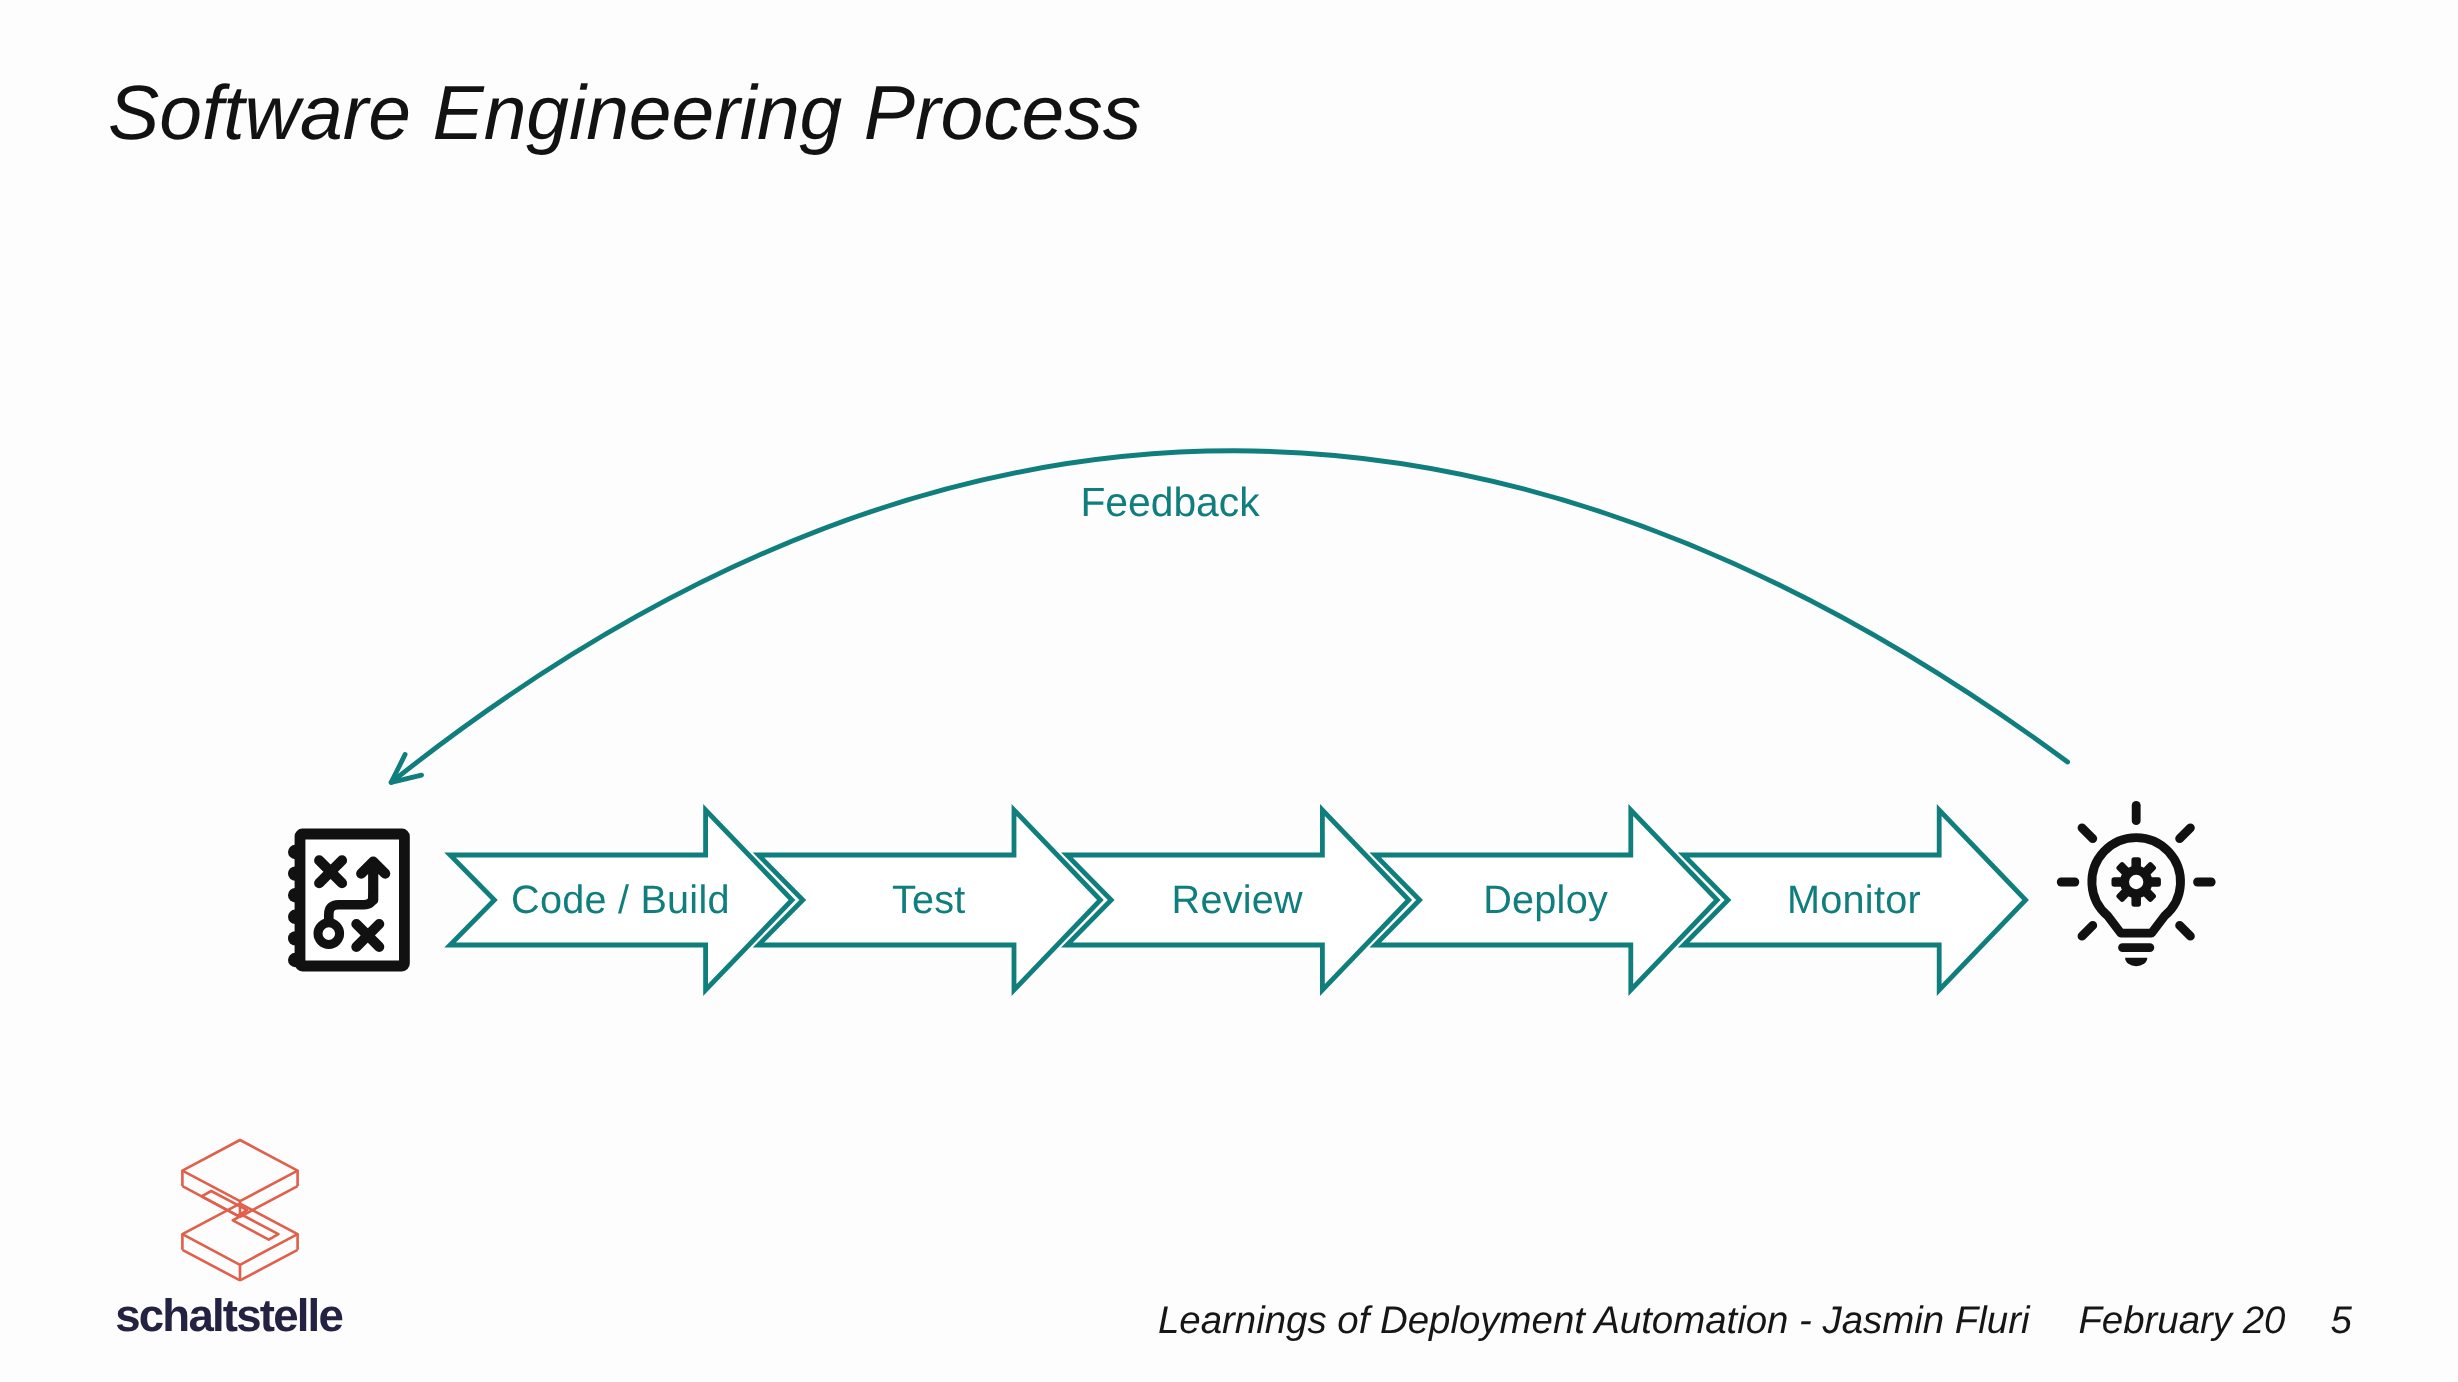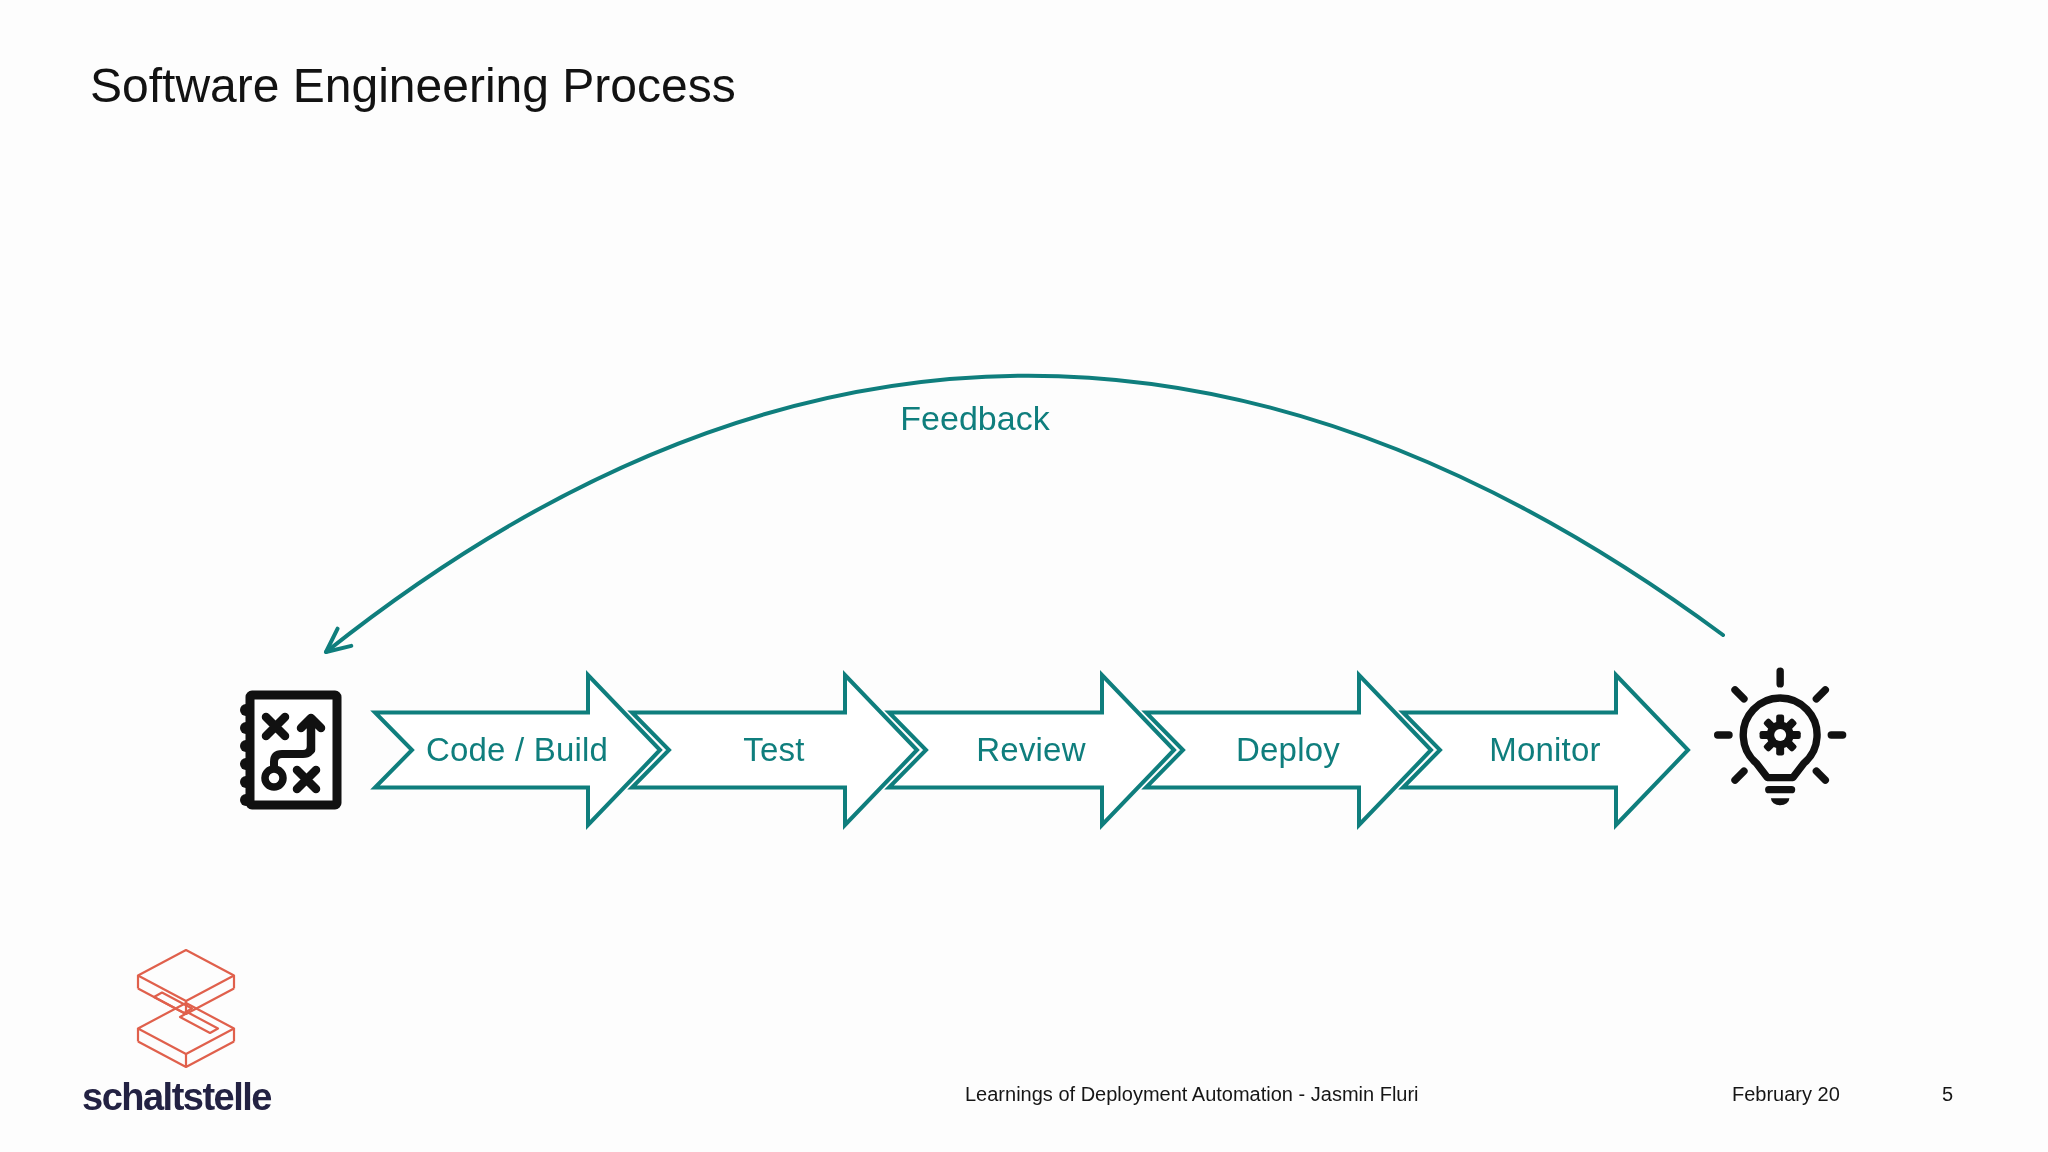--- a/index.html
+++ b/index.html
@@ -5,41 +5,41 @@
   html,body{margin:0;padding:0;}
   body{
     width:2048px;height:1152px;overflow:hidden;
     background:#fdfdfd;
     font-family:"Liberation Sans", sans-serif;
     position:relative;
   }
   .slide{position:absolute;inset:0;}
   .slide-title{
     position:absolute;left:90px;top:62px;
-    font-size:48px;line-height:1.0;font-weight:500;
+    font-size:64px;line-height:1.0;font-style:italic;font-weight:500;
     color:#121212;letter-spacing:0px;white-space:nowrap;
   }
   .diagram-svg{position:absolute;left:0;top:0;width:2048px;height:1152px;}
   .step-label{
     font-family:"Liberation Sans", sans-serif;
     font-size:33px;fill:#0f7e7d;letter-spacing:0.2px;
   }
   .feedback-label{
     font-family:"Liberation Sans", sans-serif;
     font-size:34px;fill:#0f7e7d;
   }
-  .logo{position:absolute;left:82px;top:946px;width:260px;height:176px;}
+  .logo{position:absolute;left:96px;top:946px;width:260px;height:176px;}
   .logo-mark{position:absolute;left:50px;top:0;width:108px;height:122px;}
   .logo-wordmark{
     position:absolute;left:0;top:130px;
     font-size:38px;font-weight:bold;color:#232243;letter-spacing:-1.5px;
     white-space:nowrap;
   }
   .footer{position:absolute;left:0;top:1084px;width:2048px;height:40px;color:#161616;}
-  .footer span{position:absolute;font-size:20px;line-height:1.0;white-space:nowrap;}
+  .footer span{position:absolute;font-size:32px;line-height:1.0;white-space:nowrap;font-style:italic;}
   .footer .footer-title{left:965px;}
   .footer .footer-date{left:1732px;}
   .footer .footer-page{left:1942px;}
 </style>
 </head>
 <body>
 
 <div class="slide">
 
   <div class="slide-title">Software Engineering Process</div>

